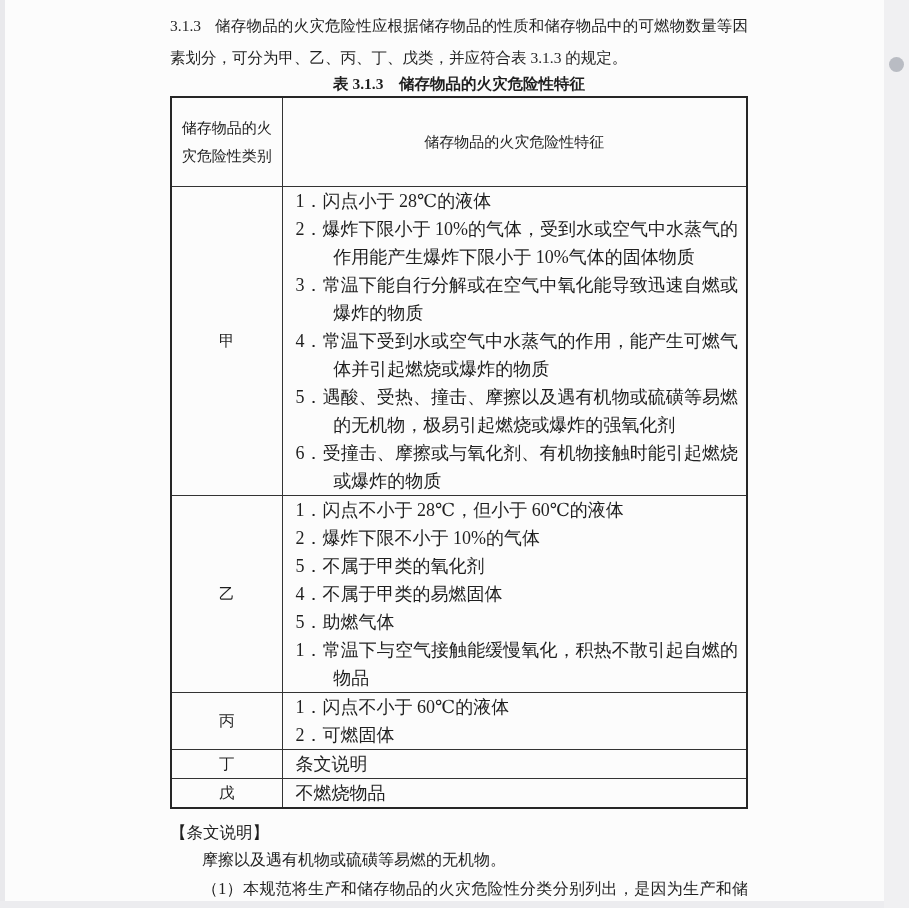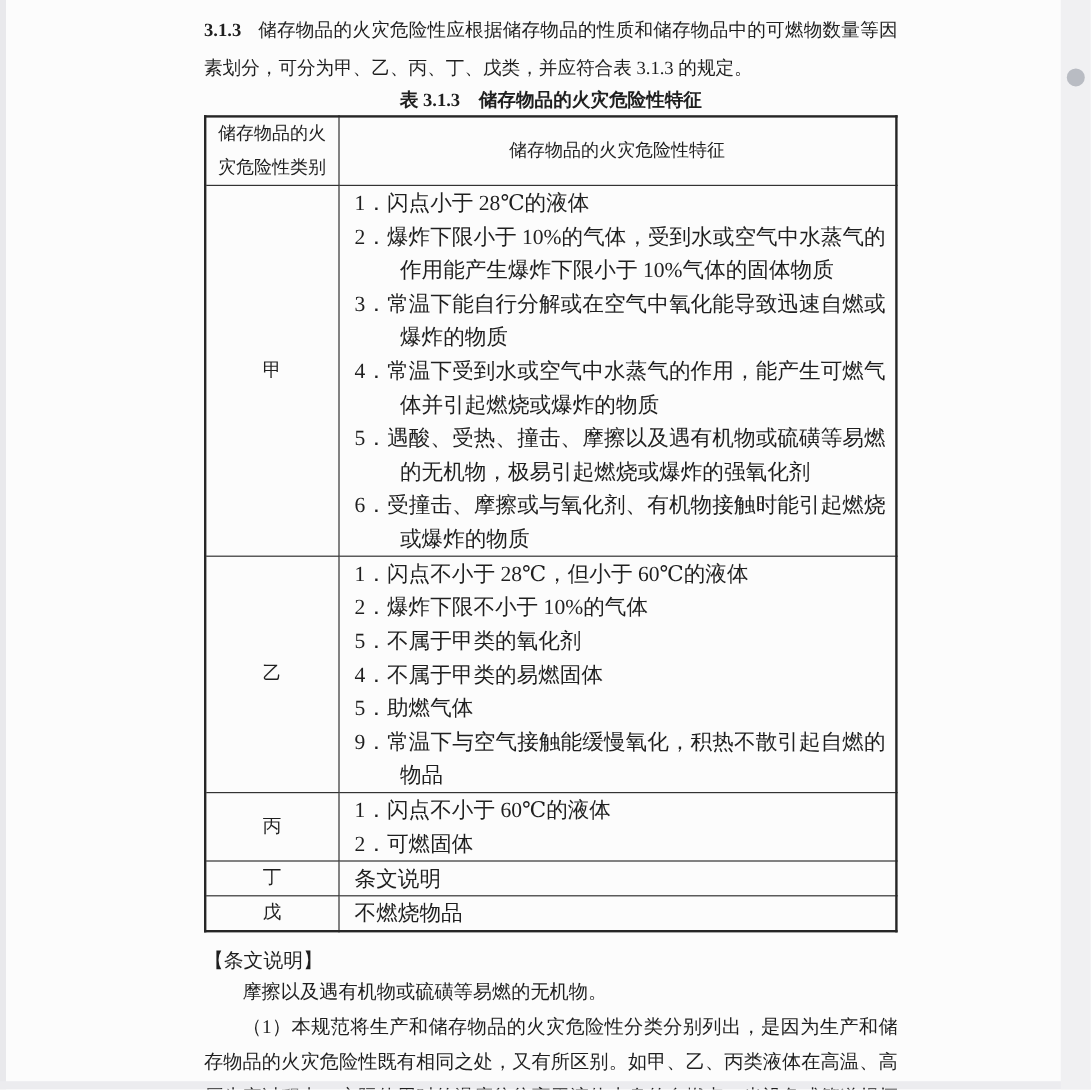--- a/index.html
+++ b/index.html
@@ -16,34 +16,34 @@
   .scroll-track{ position:absolute; right:0; top:0; width:25px; height:100%; background:#f0f0f2; }
   .scroll-thumb{ position:absolute; top:57px; left:5px; width:15px; height:15px; border-radius:50%; background:#b9bcc3; }
 
   .content { position:absolute; left:170px; top:0; width:578px; }
 
   .doc-title {
     padding-top:5px; text-align:center;
     font-size:19px; font-weight:bold; line-height:24px;
   }
   .clause { margin-top:10px; font-size:15.5px; line-height:32px; text-align:justify; }
-  .clause-num { font-weight:bold; margin-right:0.9em; }
+  .clause-num { font-weight:normal; margin-right:0.9em; }
 
   .table-caption {
     text-align:center; font-weight:bold; font-size:15.5px; line-height:20px; margin-top:0;
   }
 
   table.hazard {
     width:100%; margin-top:2px;
     border-collapse:collapse; border:2px solid #262626;
   }
   table.hazard th, table.hazard td { border:1px solid #333; }
   table.hazard th {
     font-weight:normal; font-size:15px; line-height:28px;
-    text-align:center; vertical-align:middle; padding:0 4px;
+    text-align:center; vertical-align:middle; padding:16px 4px;
   }
   th.cat-col { width:111px; }
   td.cat-cell { text-align:center; vertical-align:middle; font-size:15.5px; line-height:28px; }
   td.feat-cell { padding:0 8px 0 13px; font-size:18px; line-height:28px; vertical-align:middle; }
   .item { text-align:justify; padding-left:2.1em; text-indent:-2.1em; }
 
   .commentary-heading { margin-top:12px; font-size:16.5px; font-weight:normal; line-height:24px; }
   .commentary-para { font-size:16px; line-height:29px; text-indent:2em; text-align:justify; }
 </style>
 </head>
@@ -84,21 +84,21 @@
     </tr>
 
     <tr>
       <td class="cat-cell">乙</td>
       <td class="feat-cell">
         <div class="item">1．闪点不小于 28℃，但小于 60℃的液体</div>
         <div class="item">2．爆炸下限不小于 10%的气体</div>
         <div class="item">5．不属于甲类的氧化剂</div>
         <div class="item">4．不属于甲类的易燃固体</div>
         <div class="item">5．助燃气体</div>
-        <div class="item">9．常温下与空气接触能缓慢氧化，积热不散引起自燃的物品</div>
+        <div class="item">1．常温下与空气接触能缓慢氧化，积热不散引起自燃的物品</div>
       </td>
     </tr>
 
     <tr>
       <td class="cat-cell">丙</td>
       <td class="feat-cell">
         <div class="item">1．闪点不小于 60℃的液体</div>
         <div class="item">2．可燃固体</div>
       </td>
     </tr>

